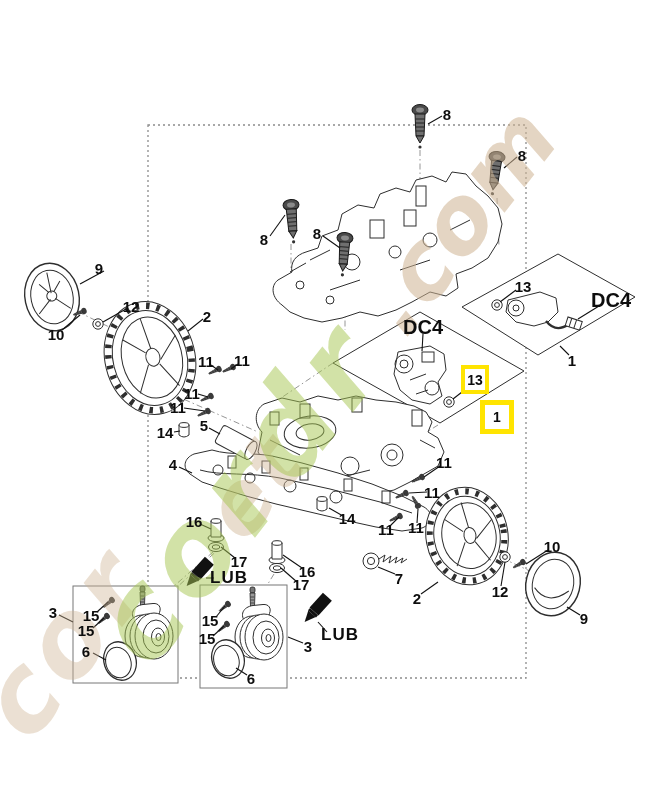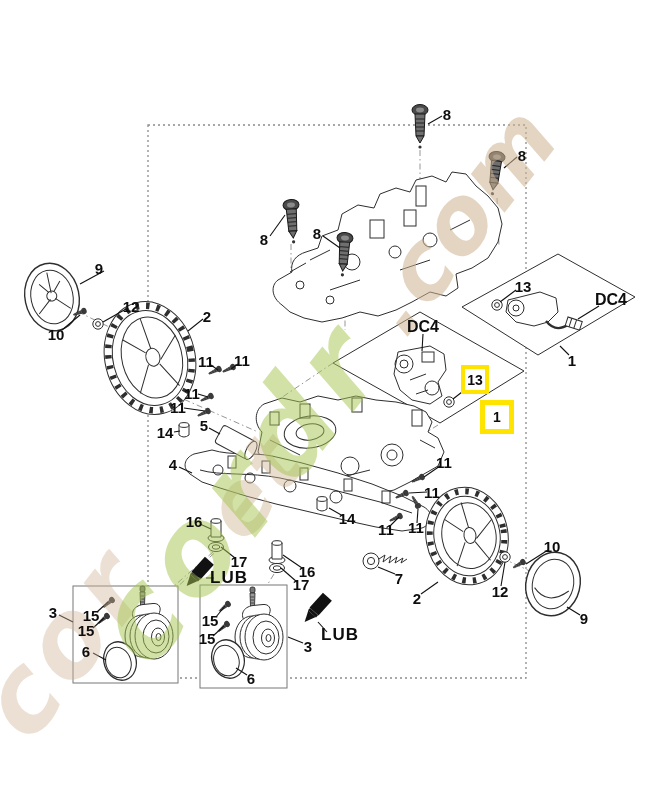--- a/index.html
+++ b/index.html
@@ -1,21 +1,21 @@
 <!DOCTYPE html>
 <html><head>
 <meta charset="utf-8">
 <style>
   html,body{margin:0;padding:0;background:#fff;}
   #stage{position:relative;width:652px;height:800px;background:#fff;overflow:hidden;
          font-family:"Liberation Sans",sans-serif;}
   #art{position:absolute;left:0;top:0;}
   .co{position:absolute;transform:translate(-50%,-50%);font:700 15px "Liberation Sans",sans-serif;
       color:#0d0d0d;white-space:nowrap;letter-spacing:0;}
-  .big{font-size:16px;}
+  .big{font-size:20px;}
   .lub{font-size:17px;letter-spacing:1px;}
   .hl{position:absolute;background:#fff;border:4px solid #ffe400;display:flex;align-items:center;
       justify-content:center;font:700 14px "Liberation Sans",sans-serif;color:#0d0d0d;box-sizing:border-box;}
   #hl13{left:461px;top:365px;width:28px;height:29px;}
   #hl1{left:480px;top:400px;width:34px;height:34px;border-width:5px;}
 </style>
 </head>
 <body>
 
 <div id="stage">

